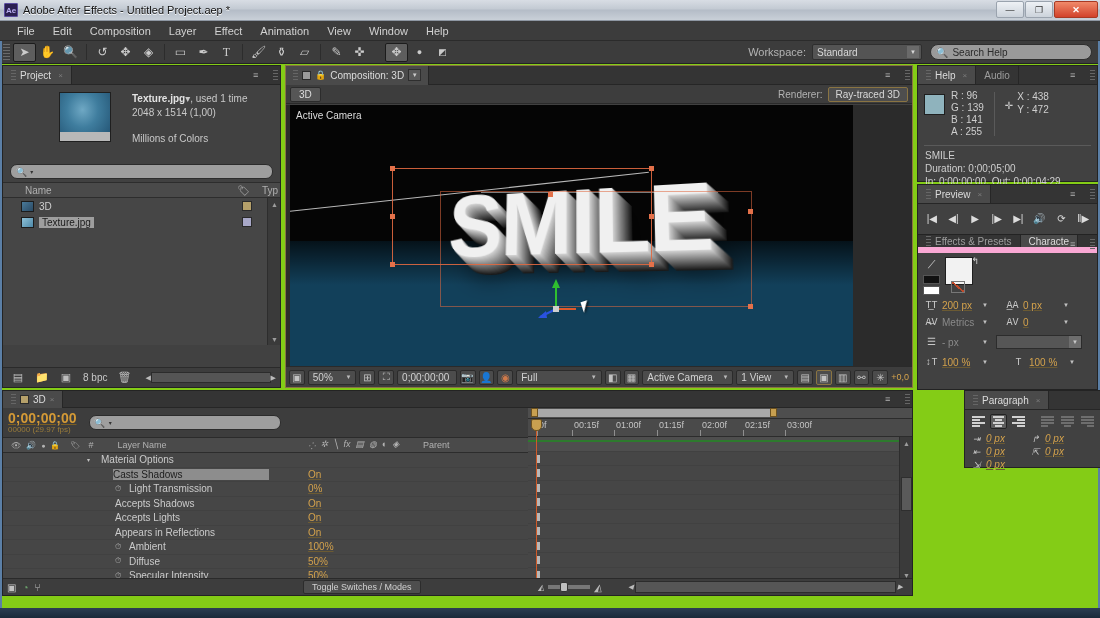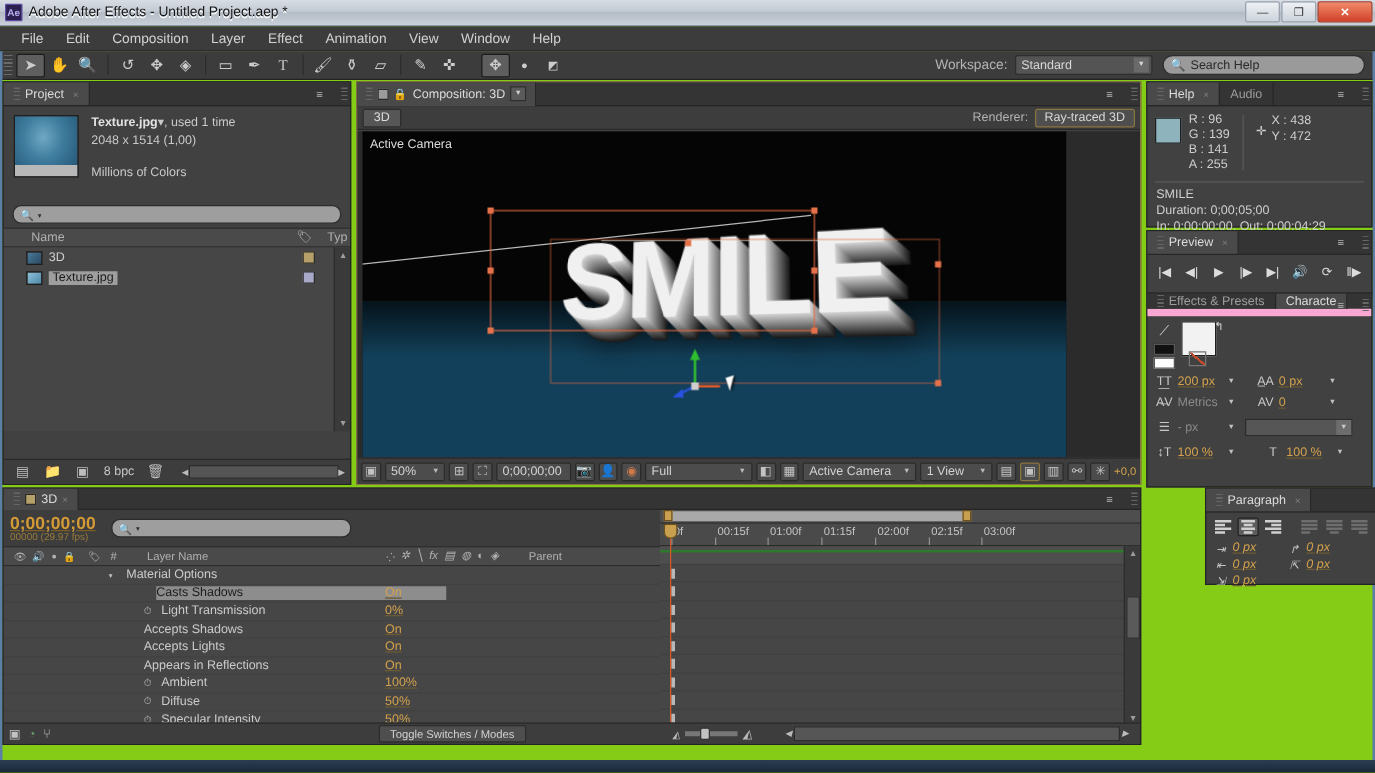--- a/index.html
+++ b/index.html
@@ -98,21 +98,21 @@
     position: absolute; right: 14px; top: 4px; width: 13px; height: 10px;
     color: #b5b5b5; font-size: 9px; line-height: 10px;
   }
   .pgrip {
     position: absolute; right: 2px; top: 4px; width: 5px; height: 11px;
     background: repeating-linear-gradient(to bottom, #666 0 1px, transparent 1px 3px);
   }
 
   
   #project { left: 2px; top: 65px; width: 279px; height: 323px; }
-  .proj-info { display: flex; padding: 7px 6px 4px 8px; gap: 10px; height: 75px; }
+  .proj-info { display: flex; padding: 7px 6px 4px 8px; gap: 21px; height: 75px; margin-left: 48px; }
   .thumb {
     width: 52px; height: 50px; border: 1px solid #1f1f1f;
     background:
       radial-gradient(ellipse at 45% 35%, #6fa8c4 0%, #3f7d9e 40%, #1f4e6e 100%);
     position: relative; overflow: hidden;
   }
   .thumb:after {
     content: ''; position: absolute; left: 0; bottom: 0; width: 100%; height: 9px;
     background: #b8b8b8;
   }
@@ -285,21 +285,21 @@
     position: relative;
   }
   .cf-dd .a { position: absolute; right: 0; top: 0; width: 13px; height: 13px;
     background: #707070; display: flex; align-items: center; justify-content: center; font-size: 6px; color: #ddd; }
   .eyedrop { width: 14px; height: 15px; color: #cfcfcf; font-size: 11px; display: flex; align-items: center; justify-content: center; }
   .color-box { width: 28px; height: 28px; background: #f2f2f2; border: 1px solid #1f1f1f; }
   .fill-sw { width: 17px; height: 9px; background: #111; border: 1px solid #555; }
   .stroke-sw { width: 17px; height: 9px; background: #fff; border: 1px solid #555; margin-top: 1px; }
   .num-row { display: flex; align-items: center; margin-top: 3px; gap: 2px; font-size: 10px; }
   .num-ic { width: 17px; height: 14px; color: #c8c8c8; font-size: 10px;
-    display: flex; align-items: center; justify-content: center; }
+    display: flex; align-items: center; justify-content: center; font-family: Liberation Mono, monospace; }
   .num-val { color: #d4a24c; width: 36px; text-decoration: underline; text-decoration-color: #6b5a33; }
   .num-val.dim { color: #8a8a8a; text-decoration: none; }
   .num-arr { font-size: 6px; color: #c0c0c0; width: 10px; text-align: center; }
   .wide-dd { width: 86px; height: 14px; background: #565656; border: 1px solid #2c2c2c;
     position: relative; }
   .wide-dd .a { position: absolute; right: 0; top: 0; width: 12px; height: 12px;
     background: #6d6d6d; display: flex; align-items: center; justify-content: center; font-size: 6px; }
 
   
   #paragraph { left: 964px; top: 390px; width: 181px; height: 78px; }
@@ -882,21 +882,21 @@
       </span>
       <span class="parent">Parent</span>
     </div>
 
     <div class="layers-area">
       <div class="lrow">
         <span class="twirl">▾</span>
         <span class="lbl" style="left:98px">Material Options</span>
       </div>
       <div class="lrow sel">
-        <span class="lbl" style="left:122px;width:232px">Casts Shadows</span>
+        <span class="lbl" style="left:110px;width:156px">Casts Shadows</span>
         <span class="val">On</span>
       </div>
       <div class="lrow">
         <span class="stopw" style="left:112px">⏱</span>
         <span class="lbl" style="left:126px">Light Transmission</span>
         <span class="val">0%</span>
       </div>
       <div class="lrow">
         <span class="lbl" style="left:112px">Accepts Shadows</span>
         <span class="val">On</span>

